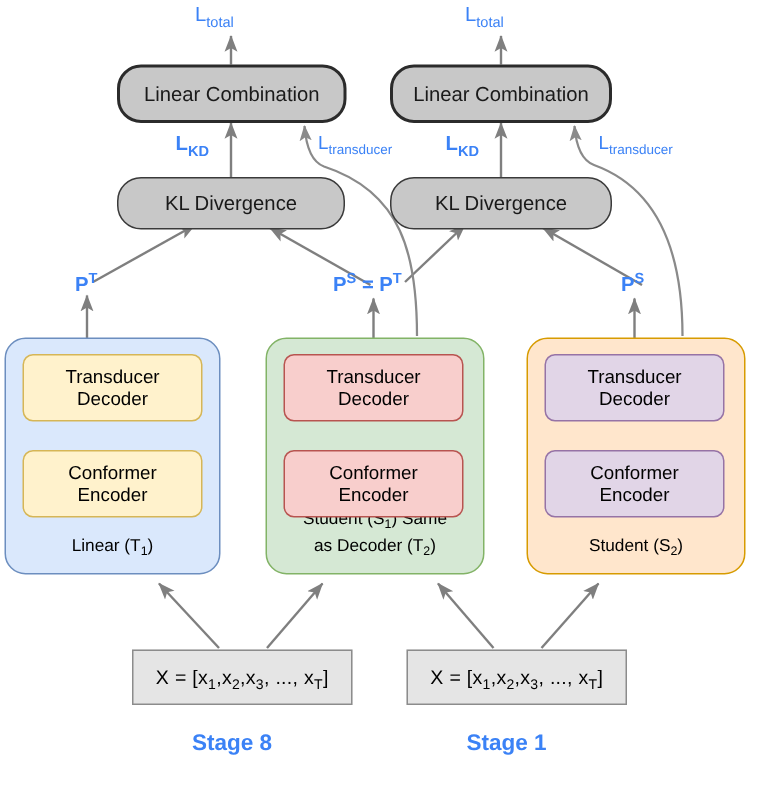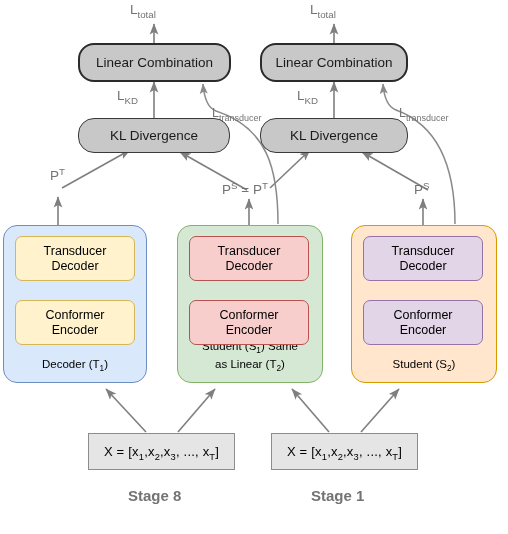--- a/index.html
+++ b/index.html
@@ -87,30 +87,30 @@
     border: 1.4px solid #8c8c8c;
     font-size: 13px;
     letter-spacing: .2px;
   }
 
   
   .label {
     position: absolute;
     font-size: 13.5px;
     white-space: nowrap;
-    color: #737373;
-  }
-  .label.small { font-size: 12.5px; margin-top: 18px; }
+    color: #3b82f6;
+  }
+  .label.small { font-size: 12.5px; }
   .label.stage {
     font-size: 15px;
     font-weight: bold;
   }
   sub { font-size: .72em; line-height: 0; }
   sup { font-size: .72em; line-height: 0; }
-  .mathvar { font-weight: normal; }
+  .mathvar { font-weight: bold; }
 </style>
 </head>
 <body>
 
 <div id="canvas">
 
   <svg class="edges" viewBox="0 0 508 534">
     <defs>
       <marker id="ah" markerWidth="9" markerHeight="9" refX="6.6" refY="3.1" orient="auto" markerUnits="strokeWidth">
         <path d="M0,0.4 L7,3.1 L0,5.8 L1.6,3.1 Z" fill="#7f7f7f"></path>
@@ -178,46 +178,46 @@
   </div>
 
   <div class="label small" style="left:212px; top:88px;">
     <span>L</span><sub>transducer</sub>
   </div>
 
   <div class="node greybox" style="left:78px; top:118px; width:152px; height:35px;">
     <span>KL Divergence</span>
   </div>
 
-  <div class="label mathvar" style="left:50px; top:168px;">
+  <div class="label mathvar" style="left:50px; top:182px;">
     <span>P</span><sup>T</sup>
   </div>
 
   <div class="label mathvar" style="left:222px; top:182px;">
     <span>P</span><sup>S</sup><span> = P</span><sup>T</sup>
   </div>
 
   <div class="node container c-teacher" style="left:3px; top:225px; width:144px; height:158px;">
     <span class="caption">
-      <span>Decoder (T</span><sub>1</sub><span>)</span>
+      <span>Linear (T</span><sub>1</sub><span>)</span>
     </span>
   </div>
   <div class="node module m-yellow" style="left:15px; top:236px; width:120px; height:45px;">
     <span>Transducer</span>
     <span>Decoder</span>
   </div>
   <div class="node module m-yellow" style="left:15px; top:300px; width:120px; height:45px;">
     <span>Conformer</span>
     <span>Encoder</span>
   </div>
 
   <div class="node container c-student1" style="left:177px; top:225px; width:146px; height:158px;">
     <span class="caption">
       <span>Student (S</span><sub>1</sub><span>) Same</span><br>
-      <span>as Linear (T</span><sub>2</sub><span>)</span>
+      <span>as Decoder (T</span><sub>2</sub><span>)</span>
     </span>
   </div>
   <div class="node module m-red" style="left:189px; top:236px; width:120px; height:45px;">
     <span>Transducer</span>
     <span>Decoder</span>
   </div>
   <div class="node module m-red" style="left:189px; top:300px; width:120px; height:45px;">
     <span>Conformer</span>
     <span>Encoder</span>
   </div>

